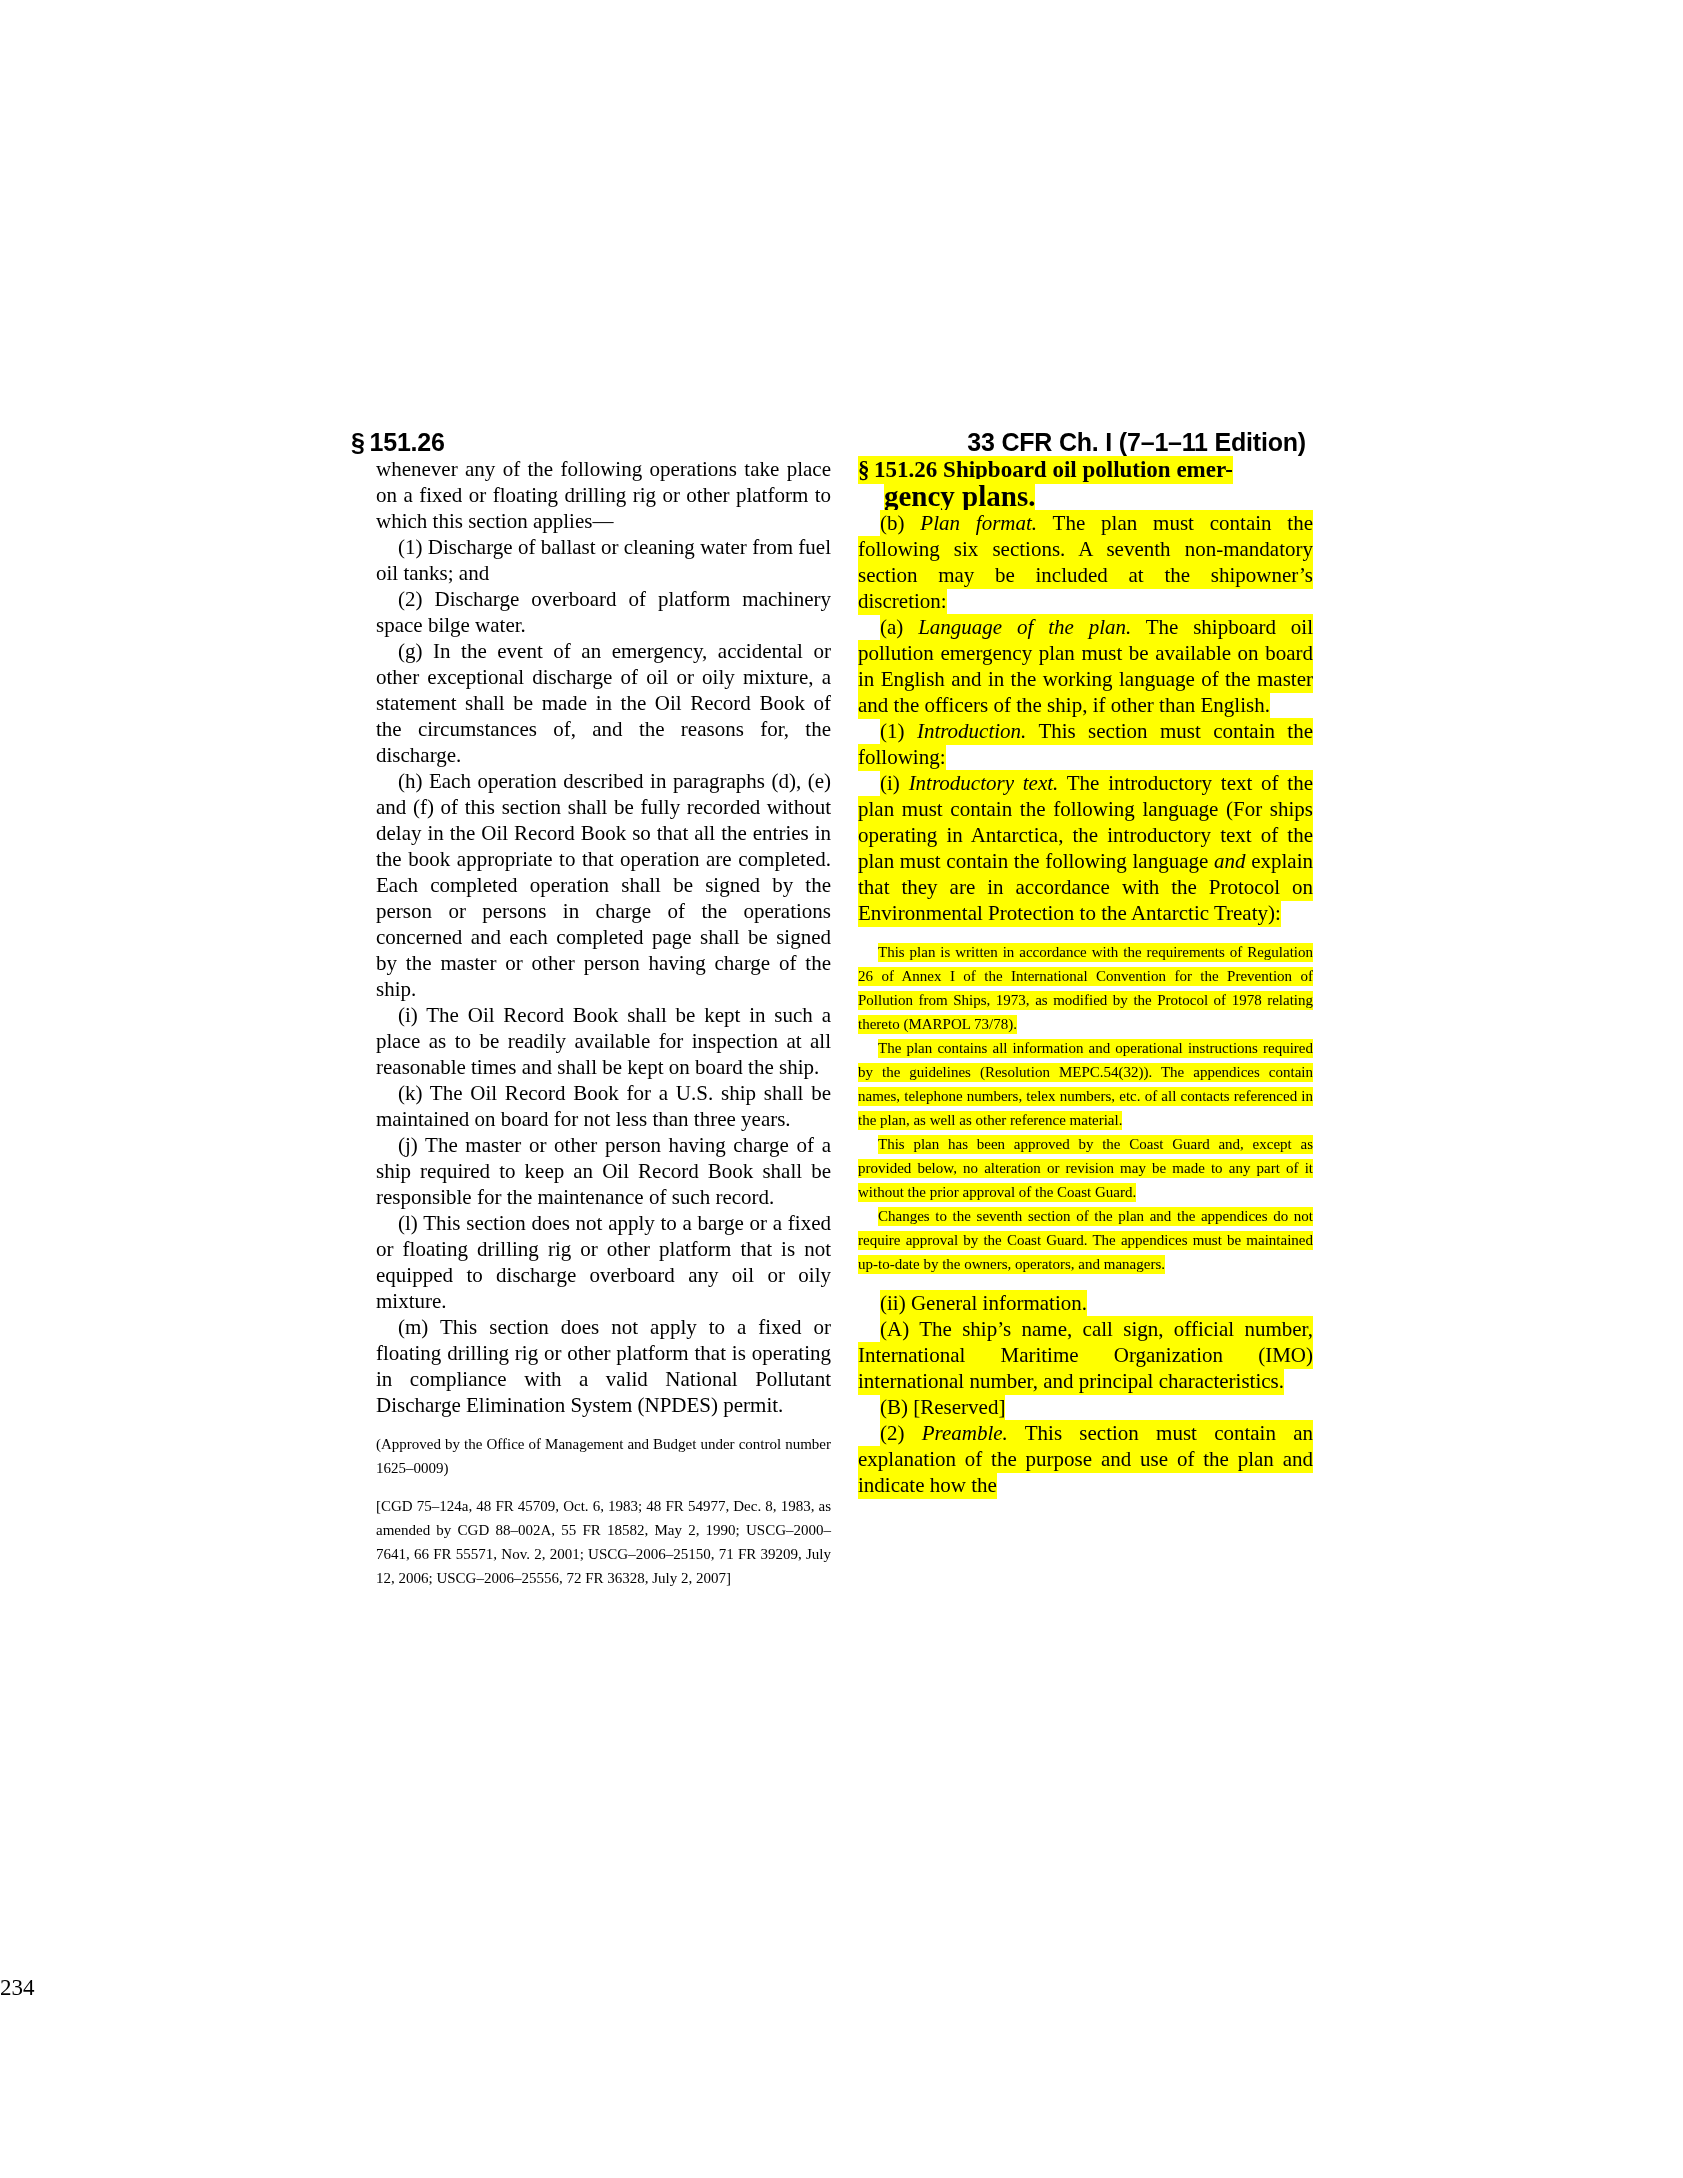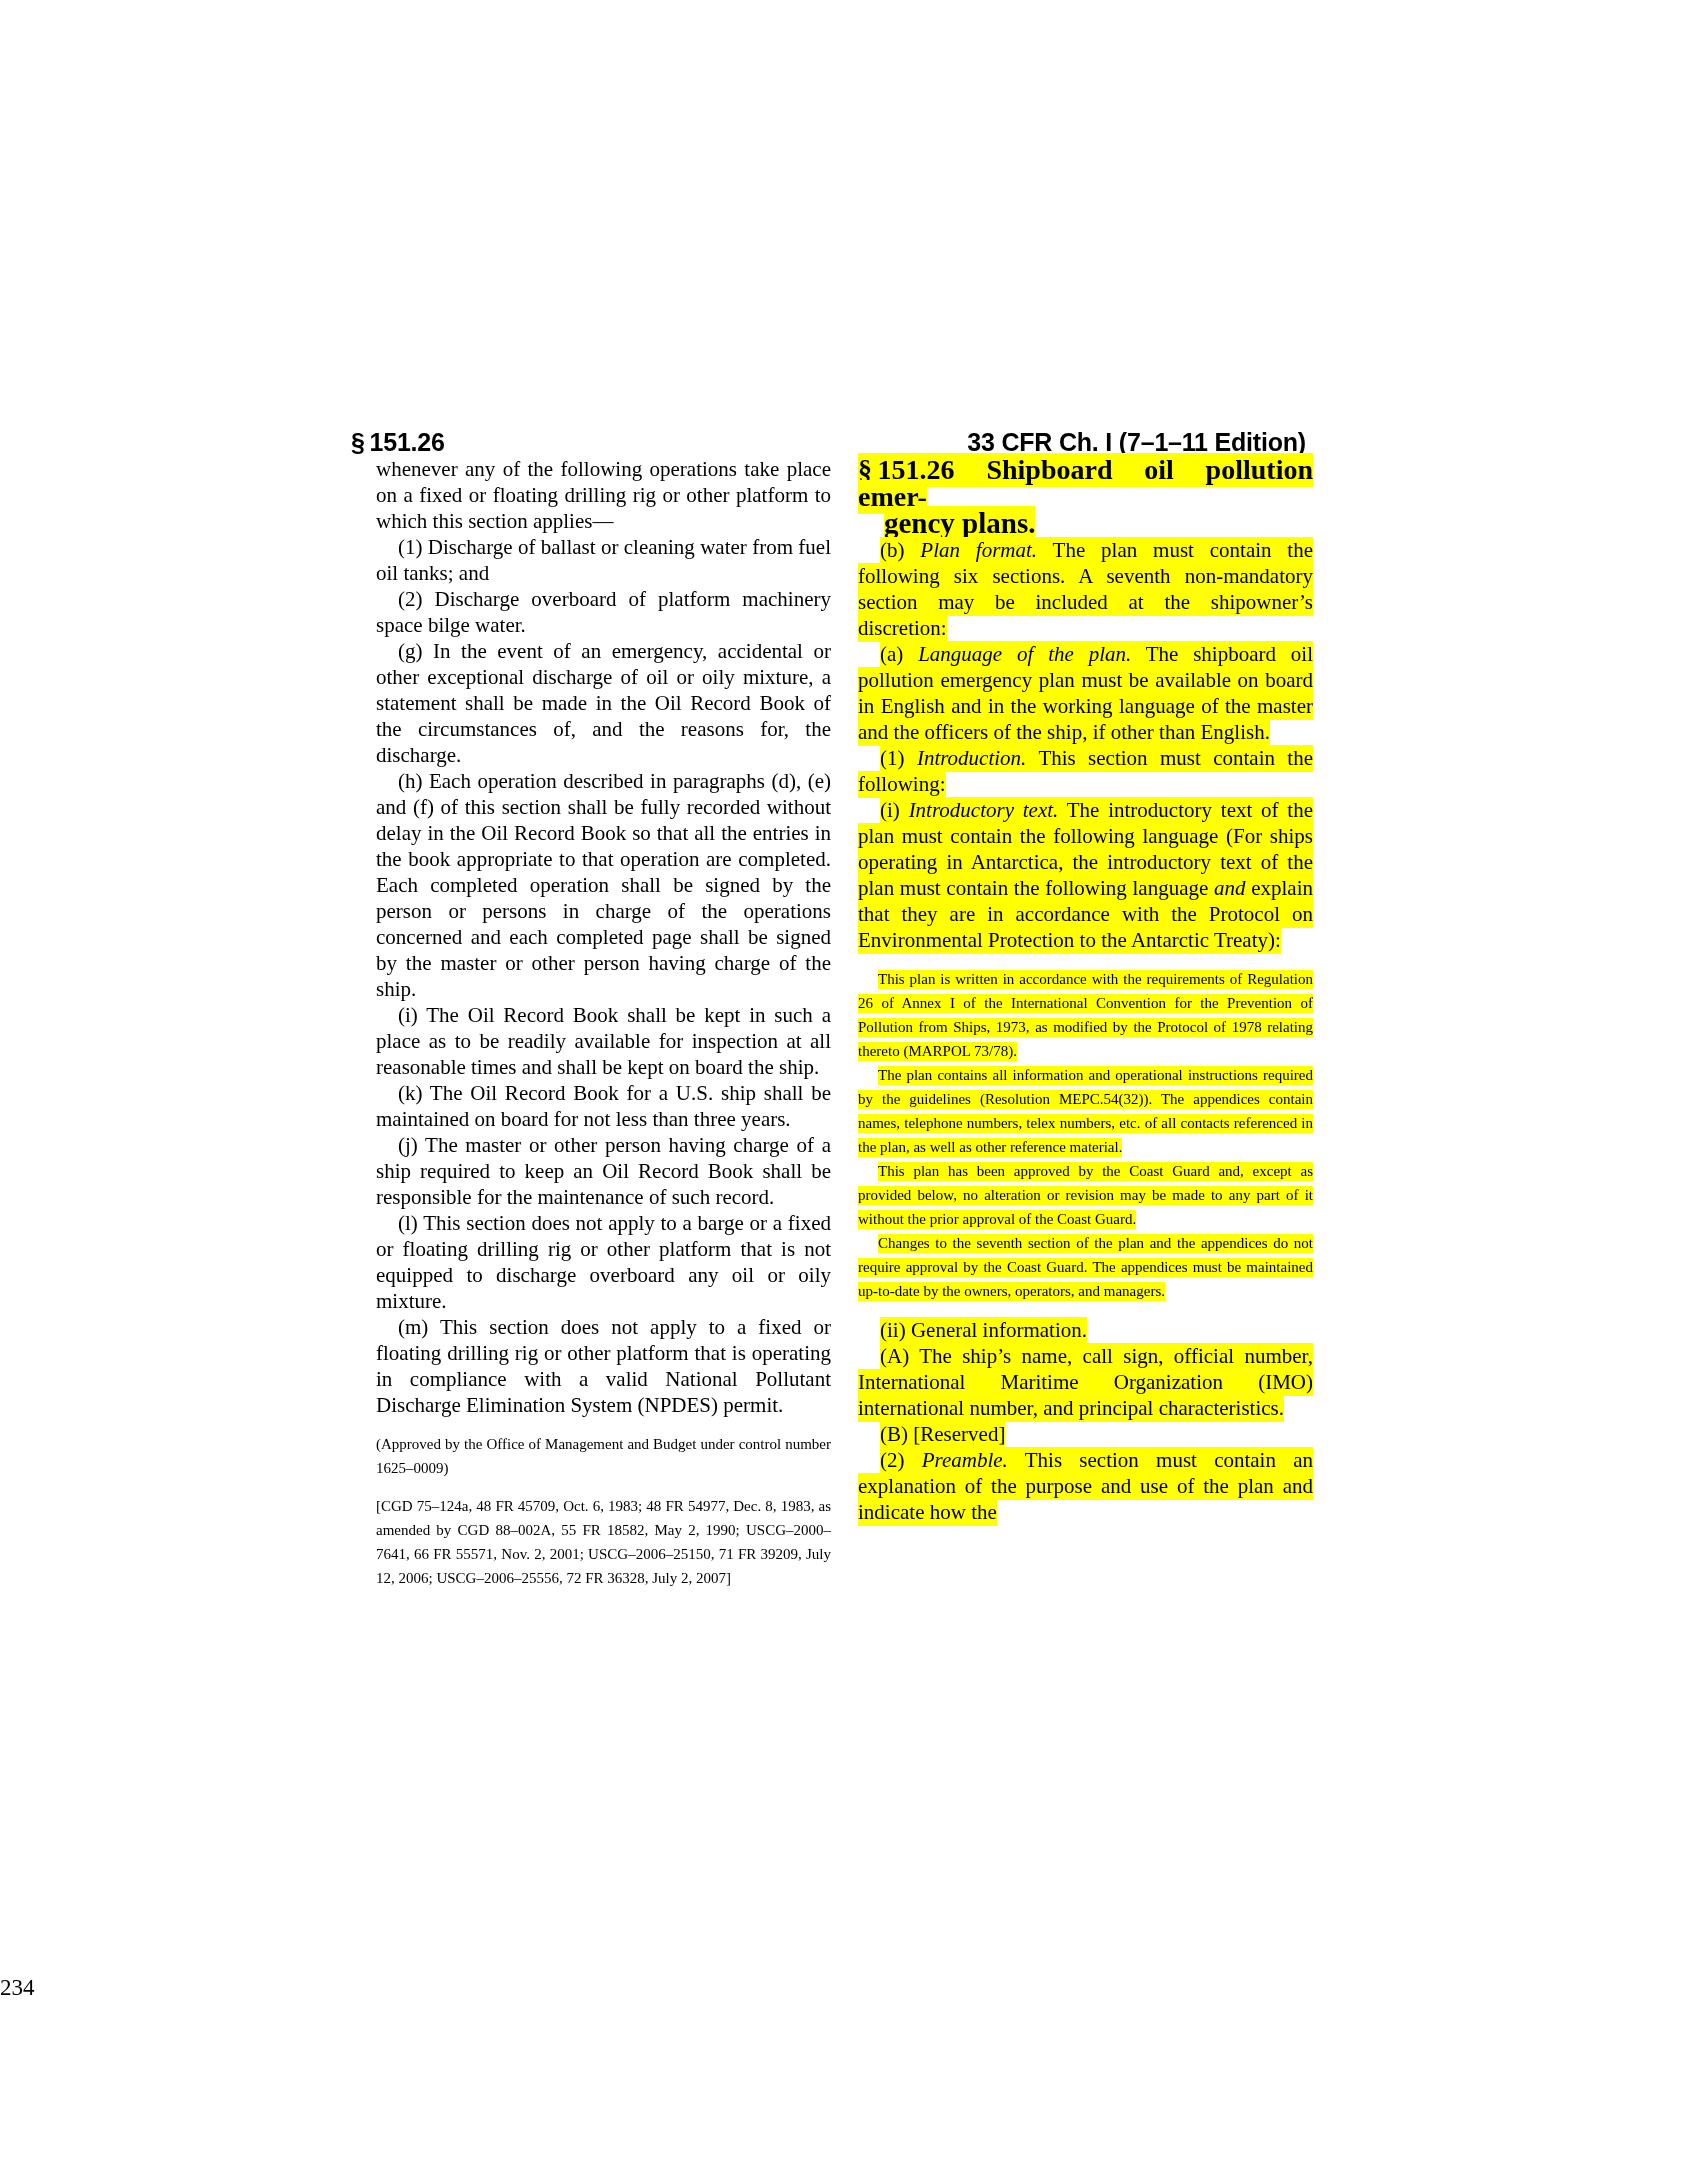--- a/index.html
+++ b/index.html
@@ -82,21 +82,21 @@
 
   
   .hl {
     background-color: #ffff00;
     box-decoration-break: clone;
     -webkit-box-decoration-break: clone;
     padding: 1px 0 2px 0;
   }
   
   .sechead {
-    font-size: 28px;
+    font-size: 23px;
     line-height: 27px;
     font-weight: bold;
     text-indent: 0;
     margin: 0;
   }
   .sechead-wrap {
     padding-left: 0;
   }
   .sechead-line2 {
     font-size: 29px;

